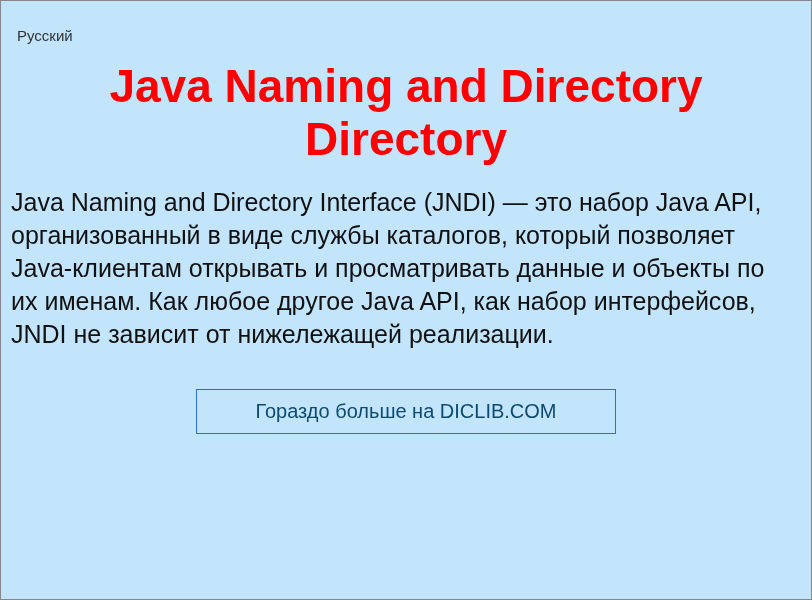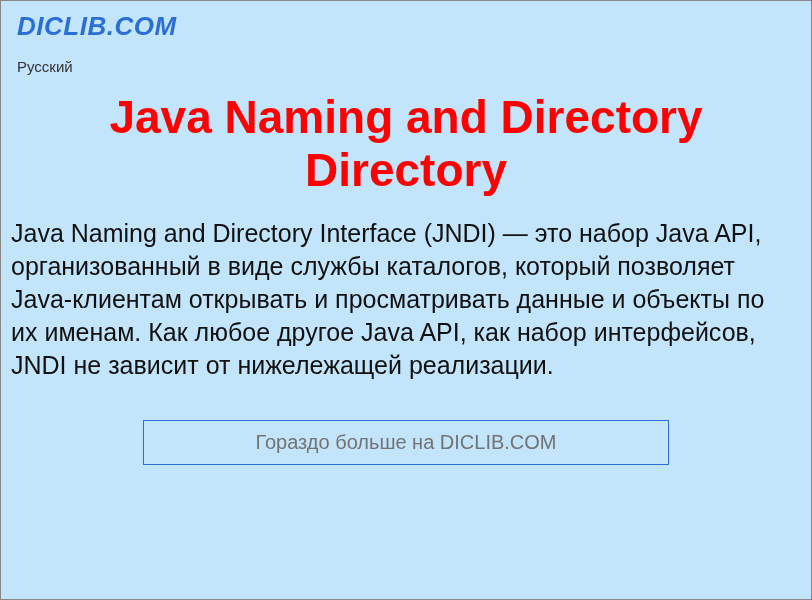--- a/index.html
+++ b/index.html
@@ -46,35 +46,34 @@
       line-height: 1.15;
     }
     .body-text {
       font-size: 25px;
       color: #111;
       padding: 4px 18px 0 10px;
       line-height: 1.32;
     }
     .promo-box {
       border: 1px solid #2c6fd4;
-      color: #737373;
+      color: #0c4a6e;
       font-size: 20px;
       text-align: center;
       padding: 10px 14px;
       margin: 38px auto 0 auto;
-      width: 526px;
+      width: 420px;
       background: transparent;
       cursor: pointer;
     }
   </style>
 </head>
 <body>
 
 <div class="header">
-  <div class="logo">DICLIB.COM</div>
 </div>
 
 <div class="language">Русский</div>
 
 <h1 class="title">Java Naming and Directory Directory</h1>
 
 <div class="body-text">Java Naming and Directory Interface (JNDI) — это набор Java API, организованный в виде службы каталогов, который позволяет Java-клиентам открывать и просматривать данные и объекты по их именам. Как любое другое Java API, как набор интерфейсов, JNDI не зависит от нижележащей реализации.</div>
 
 <div class="promo-box">Гораздо больше на DICLIB.COM</div>
 

